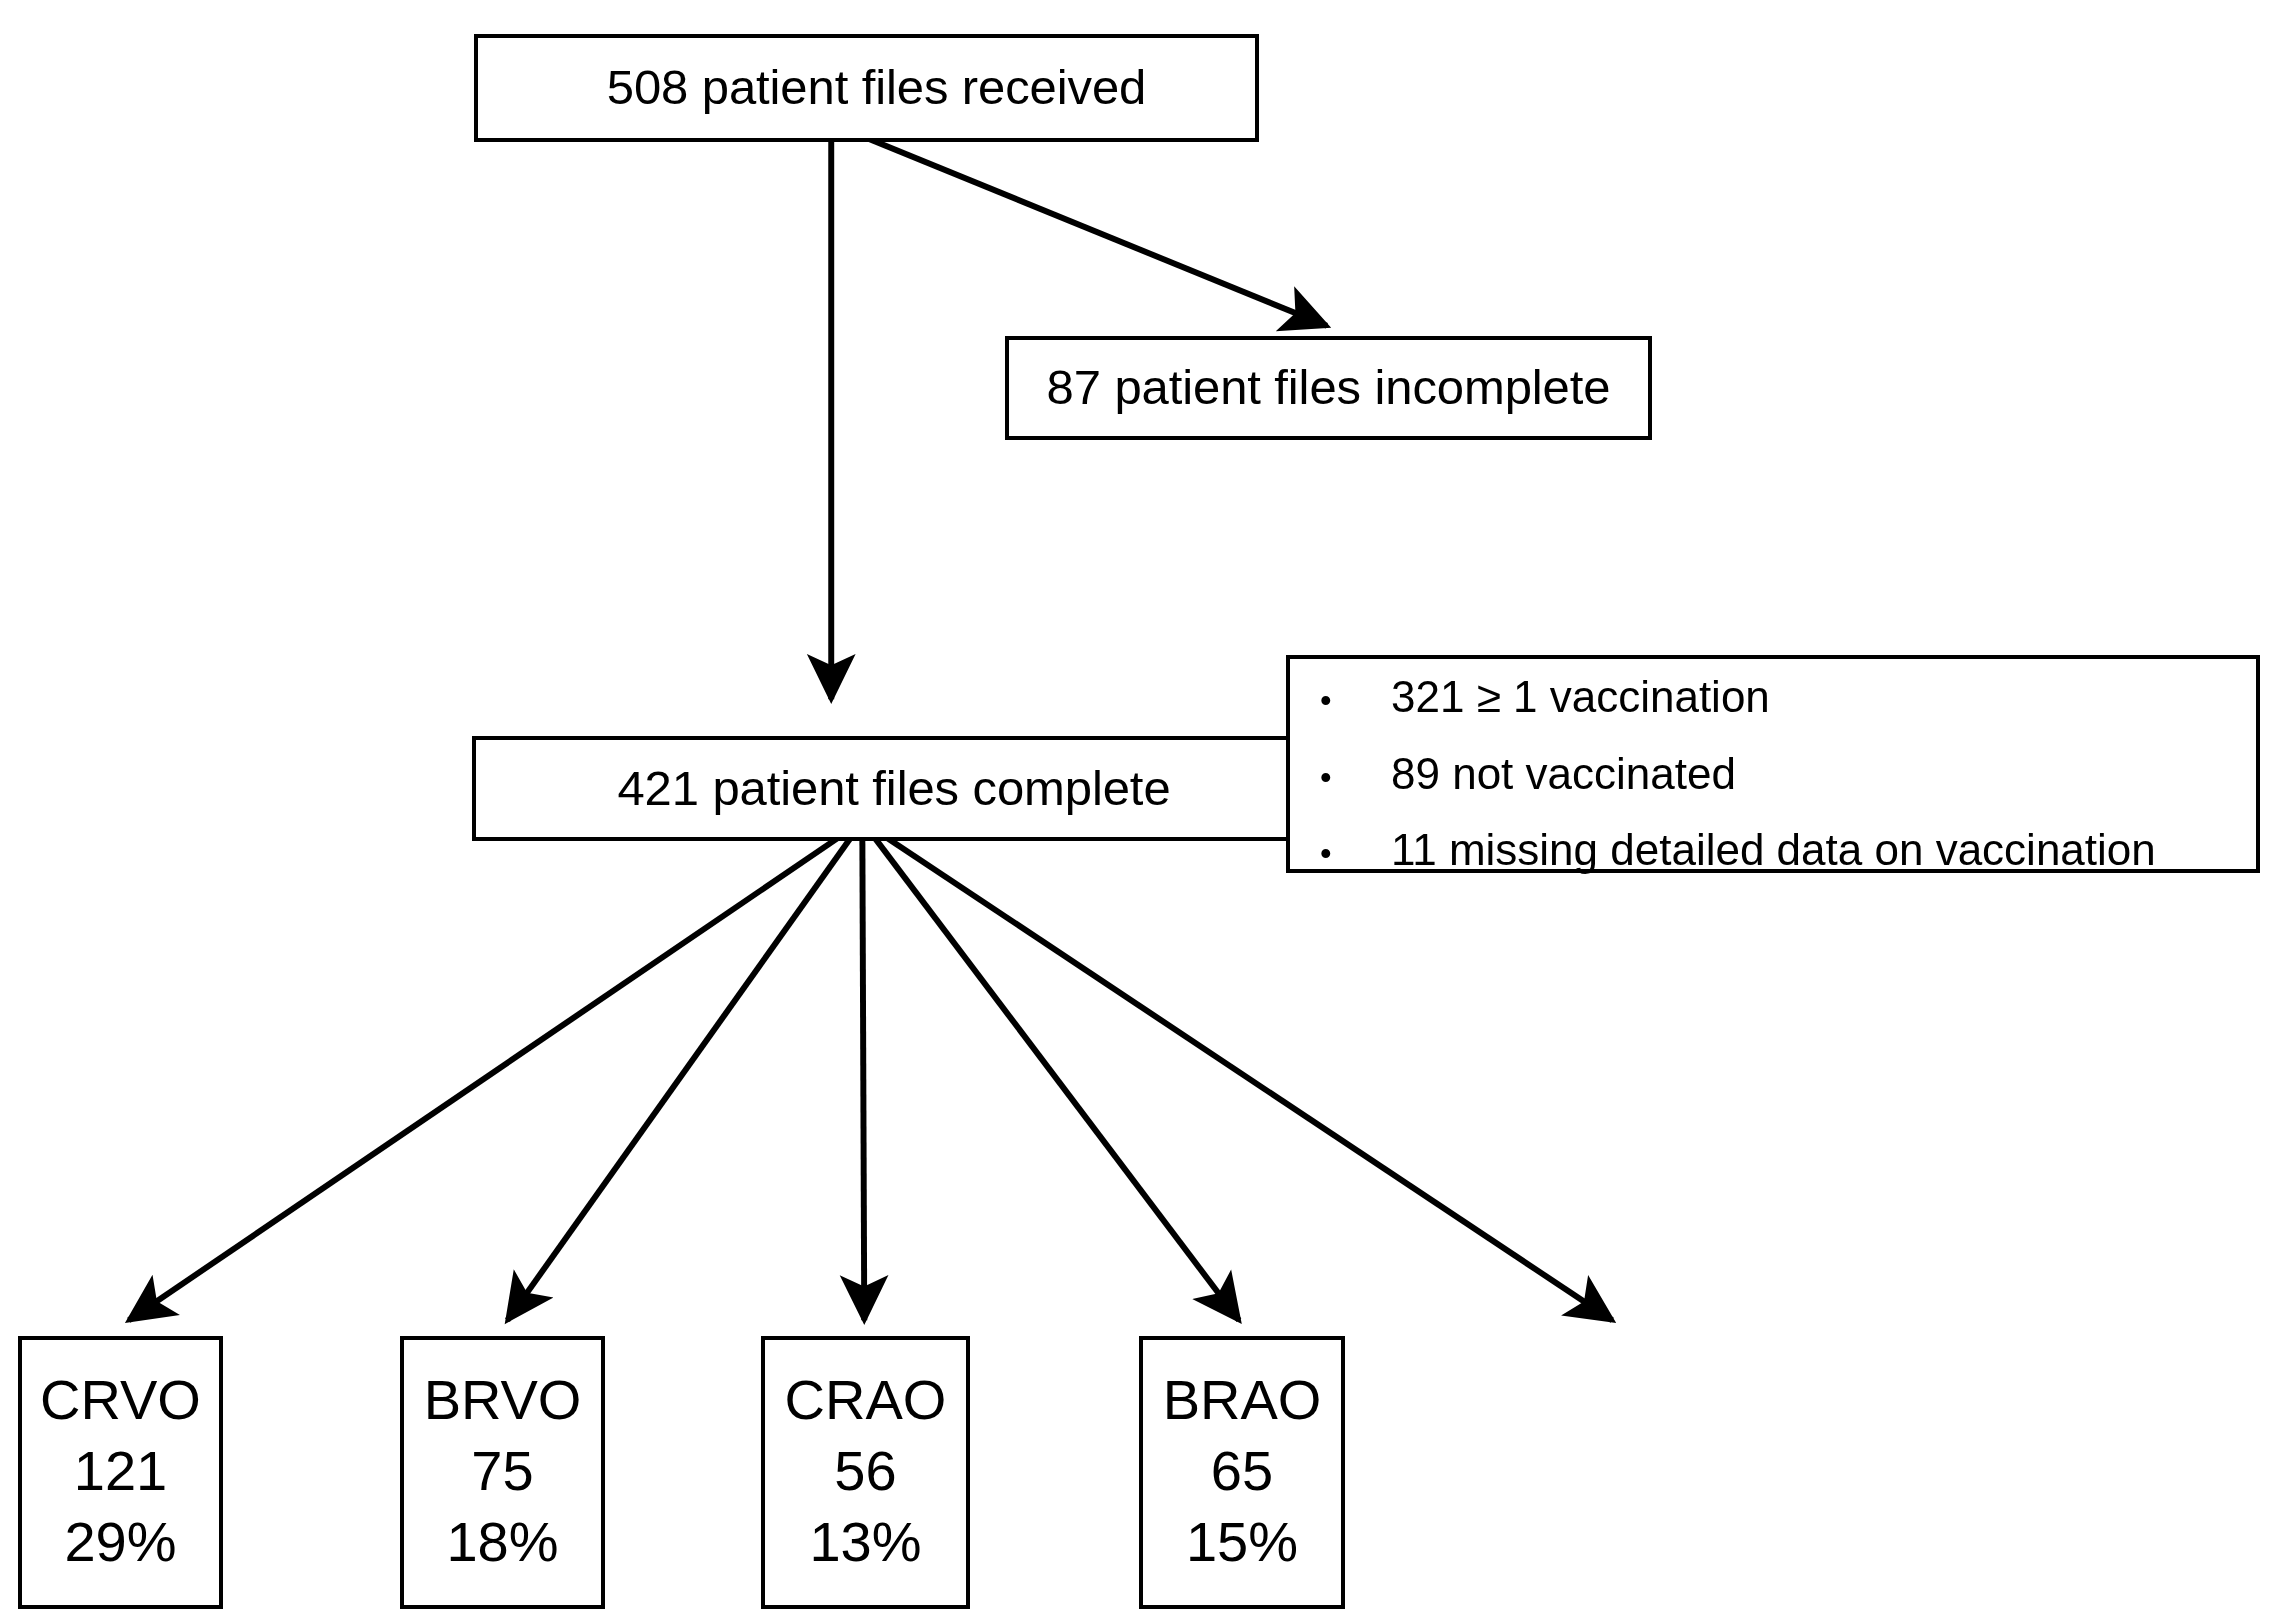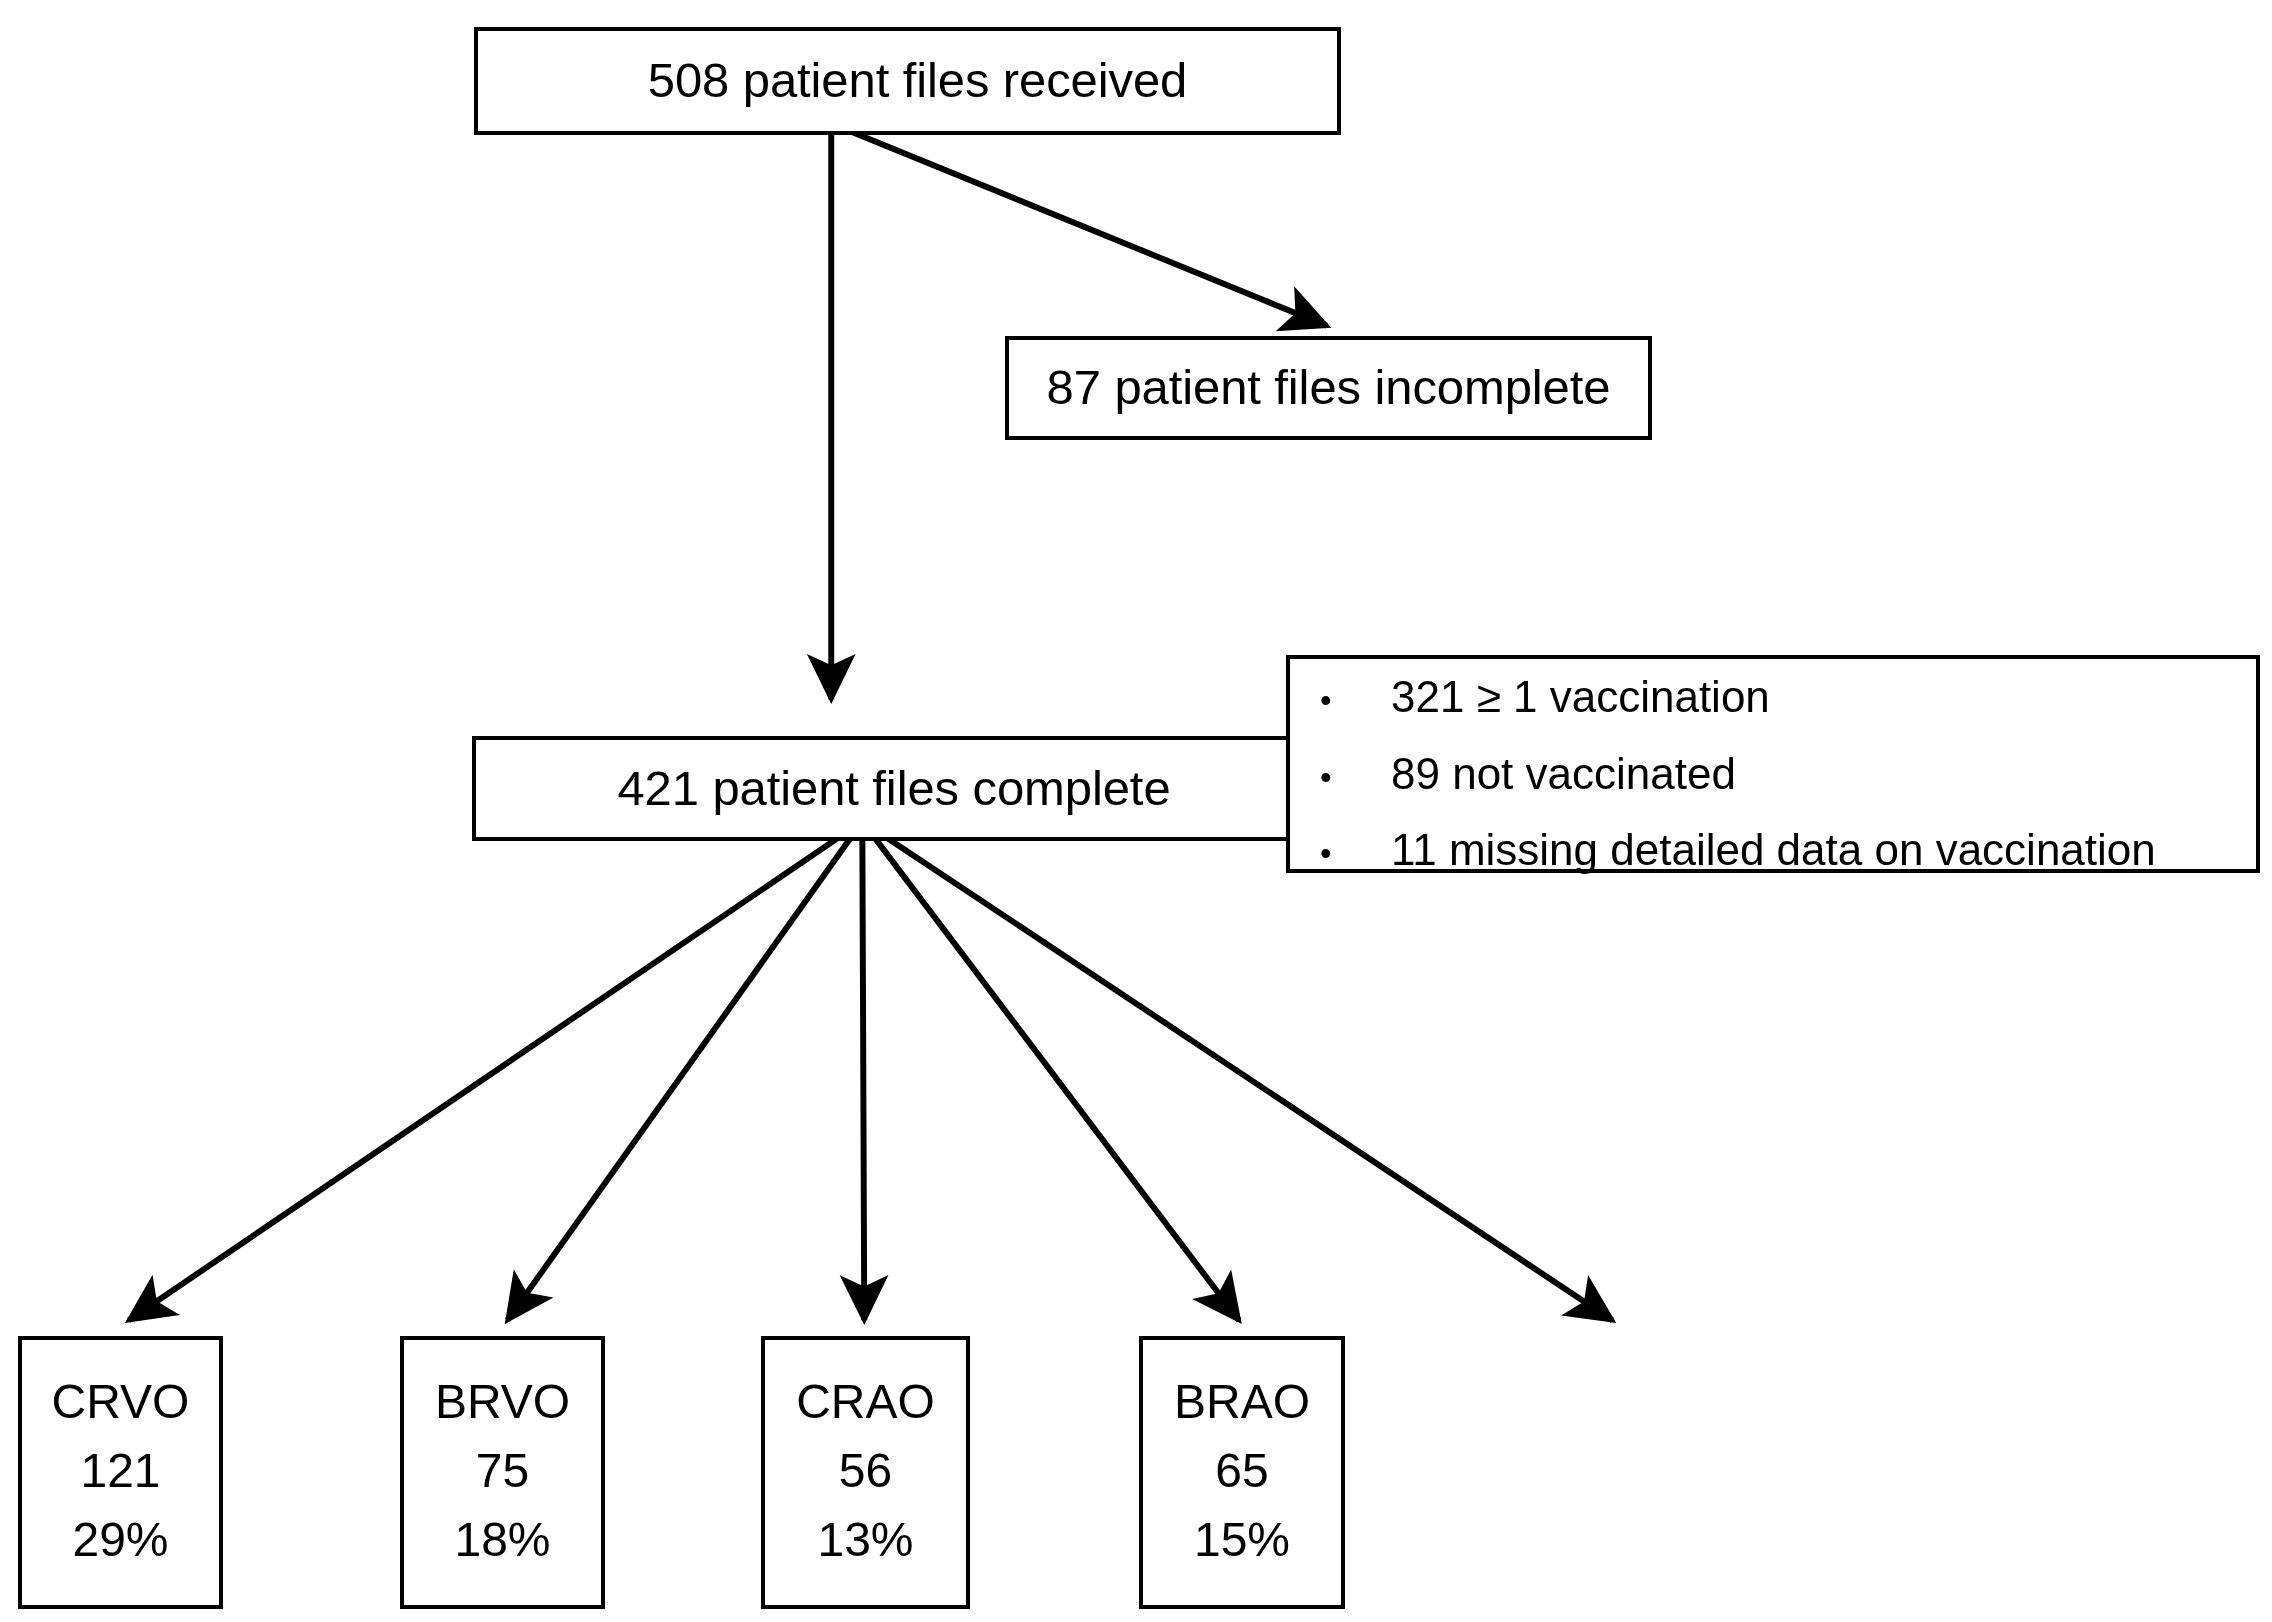--- a/index.html
+++ b/index.html
@@ -36,21 +36,21 @@
     z-index: 2;
   }
   .node-label {
     font-size: 49px;
     line-height: 1.05;
     white-space: nowrap;
     letter-spacing: -0.1px;
   }
 
   
-  #node-received { left: 474px;  top: 27px;   width: 867px; height: 108px; padding-left: 20px; }
+  #node-received { left: 474px;  top: 34px;   width: 785px; height: 108px; padding-left: 20px; }
   #node-incomplete { left: 1005px; top: 336px; width: 647px; height: 104px; }
   #node-complete { left: 472px;  top: 736px; width: 844px; height: 105px; }
 
   
   #node-vaccination {
     left: 1286px;
     top: 655px;
     width: 974px;
     height: 218px;
     border-width: 4px;
@@ -82,21 +82,21 @@
 
   
   .leaf {
     top: 1336px;
     height: 273px;
     border-width: 4px;
     justify-content: space-evenly;
     padding: 17px 0 20px 0;
   }
   .leaf .leaf-line {
-    font-size: 48px;
+    font-size: 56px;
     line-height: 1.0;
     white-space: nowrap;
     text-align: right;
   }
   #leaf-0 { left: 18px;   width: 205px; }
   #leaf-1 { left: 400px;  width: 205px; }
   #leaf-2 { left: 761px; width: 209px; }
   #leaf-3 { left: 1139px; width: 206px; }
   #leaf-4 { left: 1519px; width: 194px; }
 </style>

